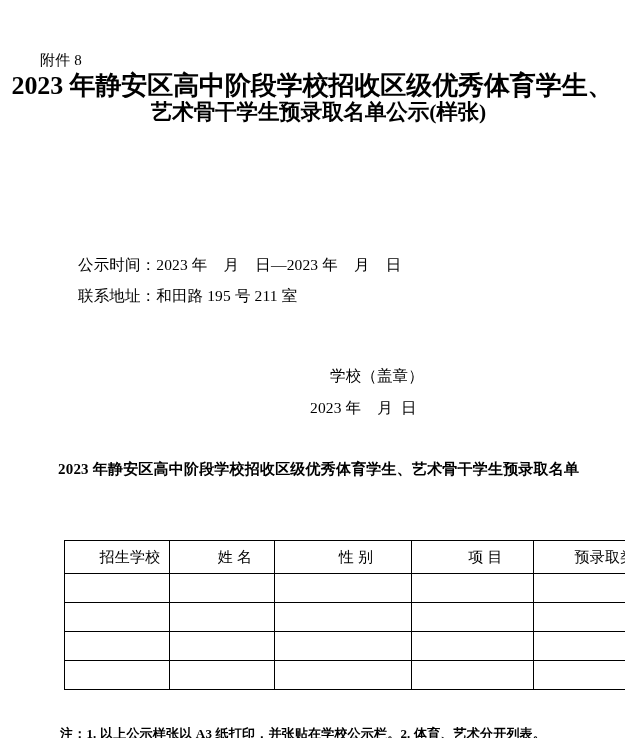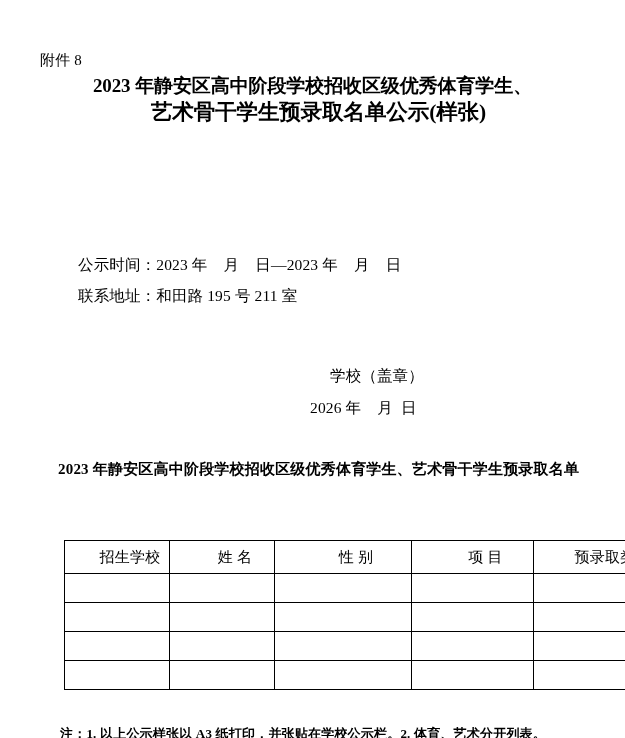--- a/index.html
+++ b/index.html
@@ -46,21 +46,21 @@
     font-weight: bold;
     font-size: 21.5px;
     line-height: 27px;
     letter-spacing: -0.1px;
   }
   .doc-title .tline {
     display: block;
     white-space: nowrap;
   }
   .doc-title .tline1 {
-    font-size: 19px;
+    font-size: 26px;
   }
   .doc-title .tline2 {
     font-size: 21.5px;
     padding-left: 12px;
   }
 
   
   .body-para {
     position: absolute;
     left: 64px;
@@ -165,21 +165,21 @@
   </div>
 
 
   <div class="info-block">
     <span class="info-line">公示时间：2023 年    月    日—2023 年    月    日</span>
     <span class="info-line">联系地址：和田路 195 号 211 室</span>
   </div>
 
   <div class="sign-block">
     <span class="sign-line sign-school">学校（盖章）</span>
-    <span class="sign-line">2026 年    月  日</span>
+    <span class="sign-line">2023 年    月  日</span>
   </div>
 
   <div class="roster-subtitle">2023 年静安区高中阶段学校招收区级优秀体育学生、艺术骨干学生预录取名单</div>
 
   <table class="roster-table">
     <thead>
       <tr>
         <td class="col-1">招生学校</td>
         <td class="col-2">姓  名</td>
         <td class="col-3">性  别</td>

